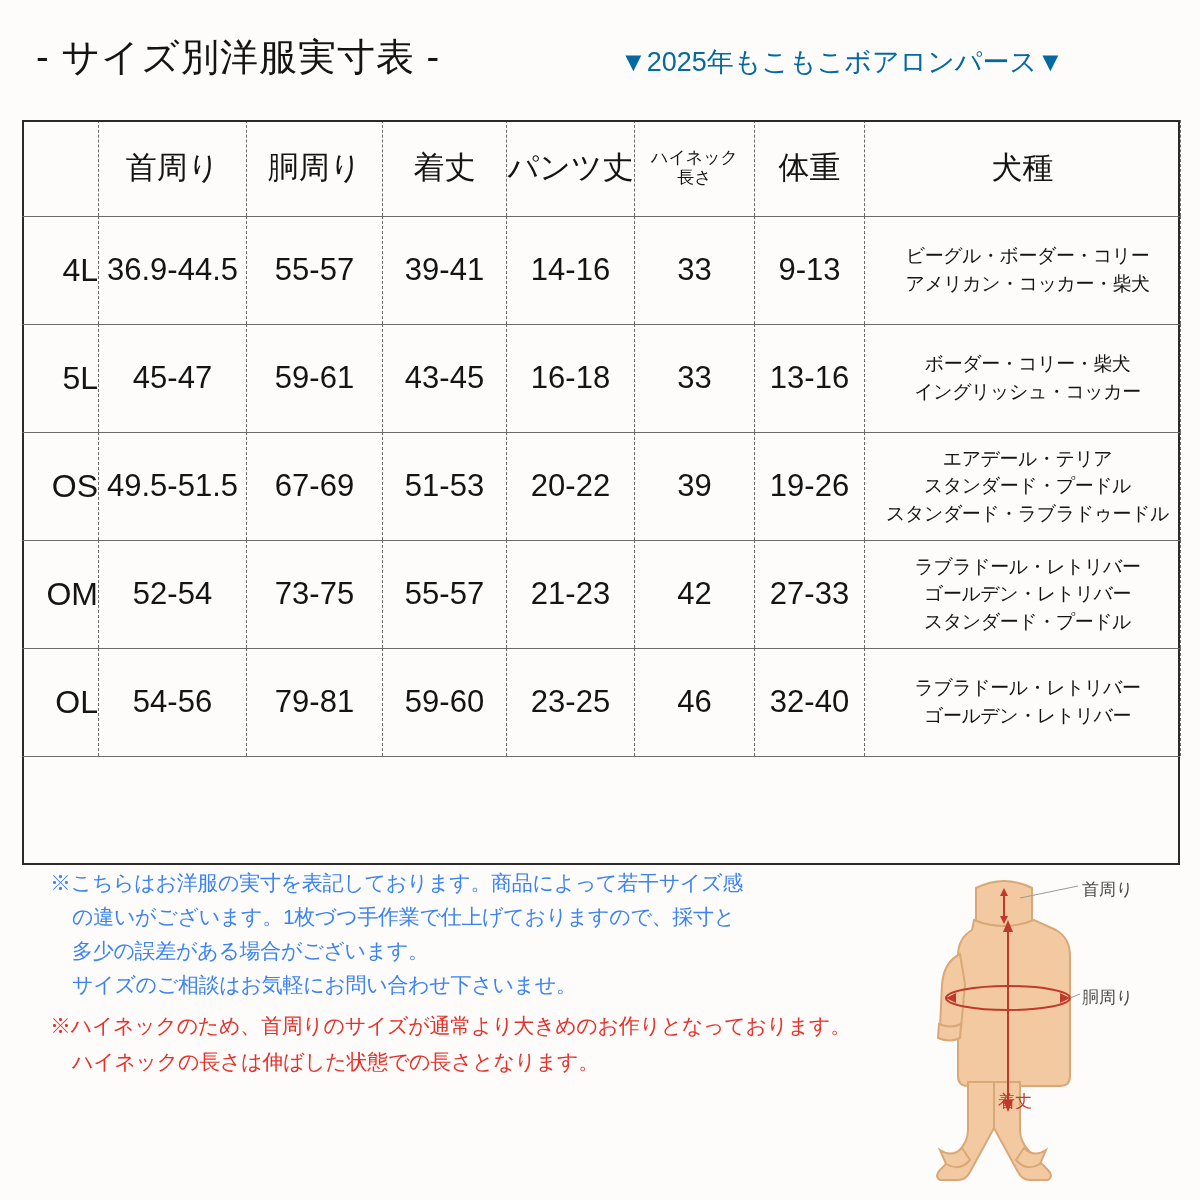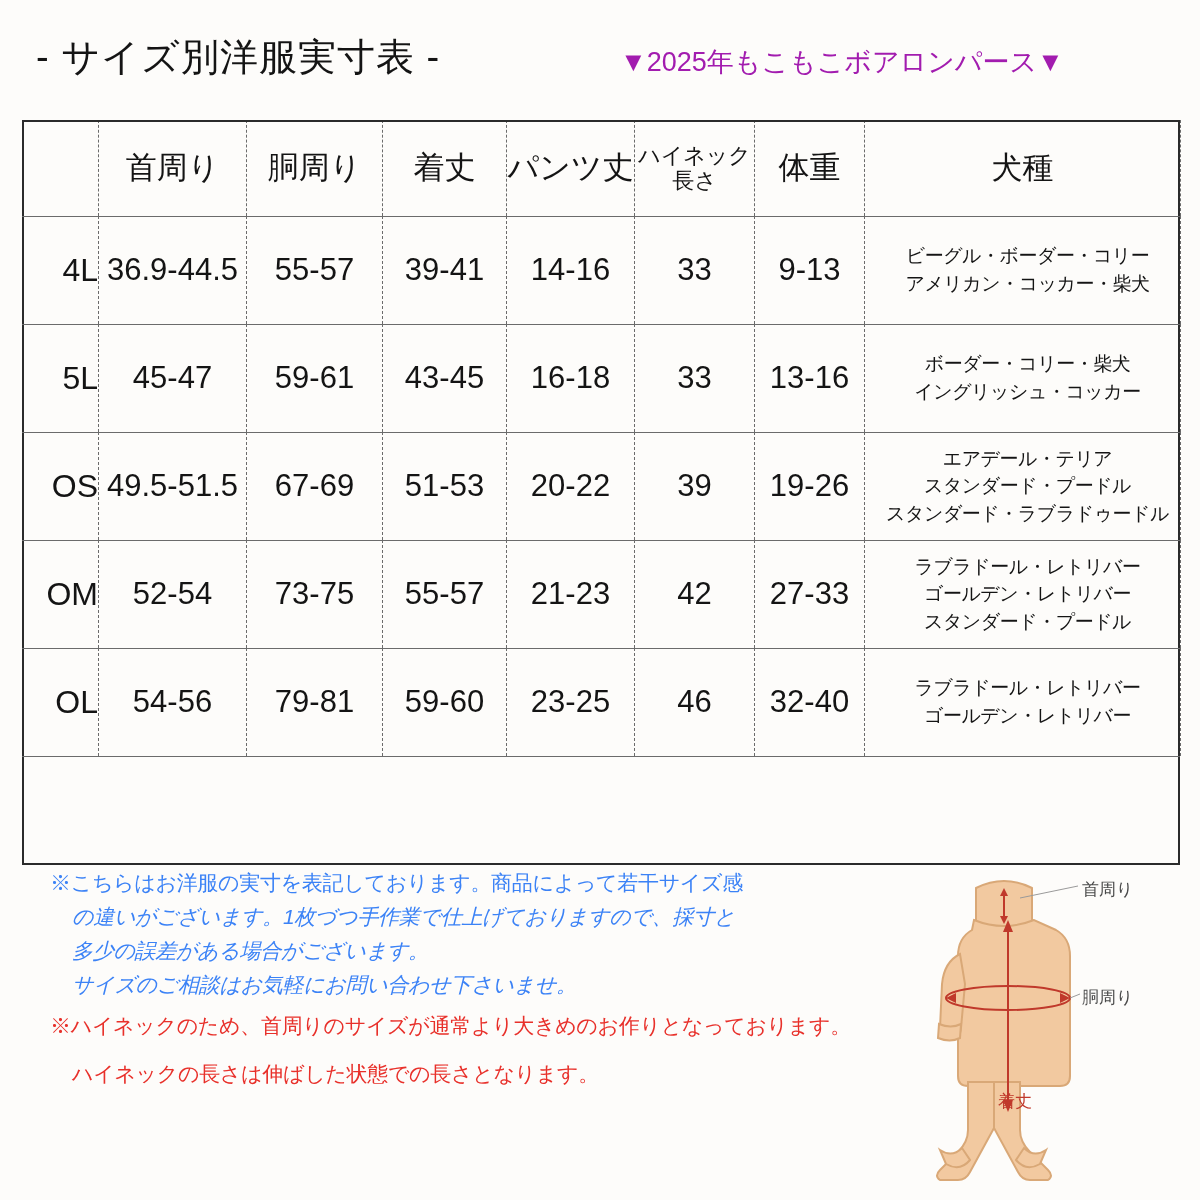--- a/index.html
+++ b/index.html
@@ -36,21 +36,21 @@
     font-size: 38px;
     letter-spacing: 1px;
     color: #141414;
     white-space: nowrap;
   }
   .title-sub {
     position: absolute;
     left: 612px;
     top: 14px;
     font-size: 27px;
-    color: #a21caf;
+    color: #0369a1;
     white-space: nowrap;
     letter-spacing: 0px;
   }
 
   
   .table-wrap {
     position: absolute;
     left: 22px;
     top: 120px;
     width: 1158px;
@@ -69,21 +69,21 @@
     vertical-align: middle;
     font-weight: normal;
     padding: 0;
   }
   table.size-table tr.head-row th {
     height: 96px;
     font-size: 31px;
     color: #141414;
   }
   table.size-table tr.head-row th.narrow-head {
-    font-size: 22px;
+    font-size: 17px;
     line-height: 1.15;
     margin-top: 20px;
   }
   table.size-table tr.data-row td {
     height: 108px;
     font-size: 31px;
     color: #141414;
   }
   table.size-table tr.data-row td.breed {
     font-size: 19px;
@@ -128,35 +128,33 @@
     font-size: 21px;
     line-height: 1.62;
     color: #3b82f6;
     letter-spacing: -0.3px;
   }
   .notes .line {
     white-space: nowrap;
   }
   .notes .indent {
     padding-left: 22px;
-    font-style: italic;
   }
   .notes-red {
     position: absolute;
     left: 50px;
     top: 1008px;
     width: 880px;
     font-size: 21px;
     line-height: 1.7;
     color: #e8302a;
     letter-spacing: -0.3px;
   }
   .notes-red .indent {
     padding-left: 22px;
-    margin-top: 12px;
   }
 
   
   .illo {
     position: absolute;
     left: 890px;
     top: 858px;
     width: 300px;
     height: 330px;
   }

